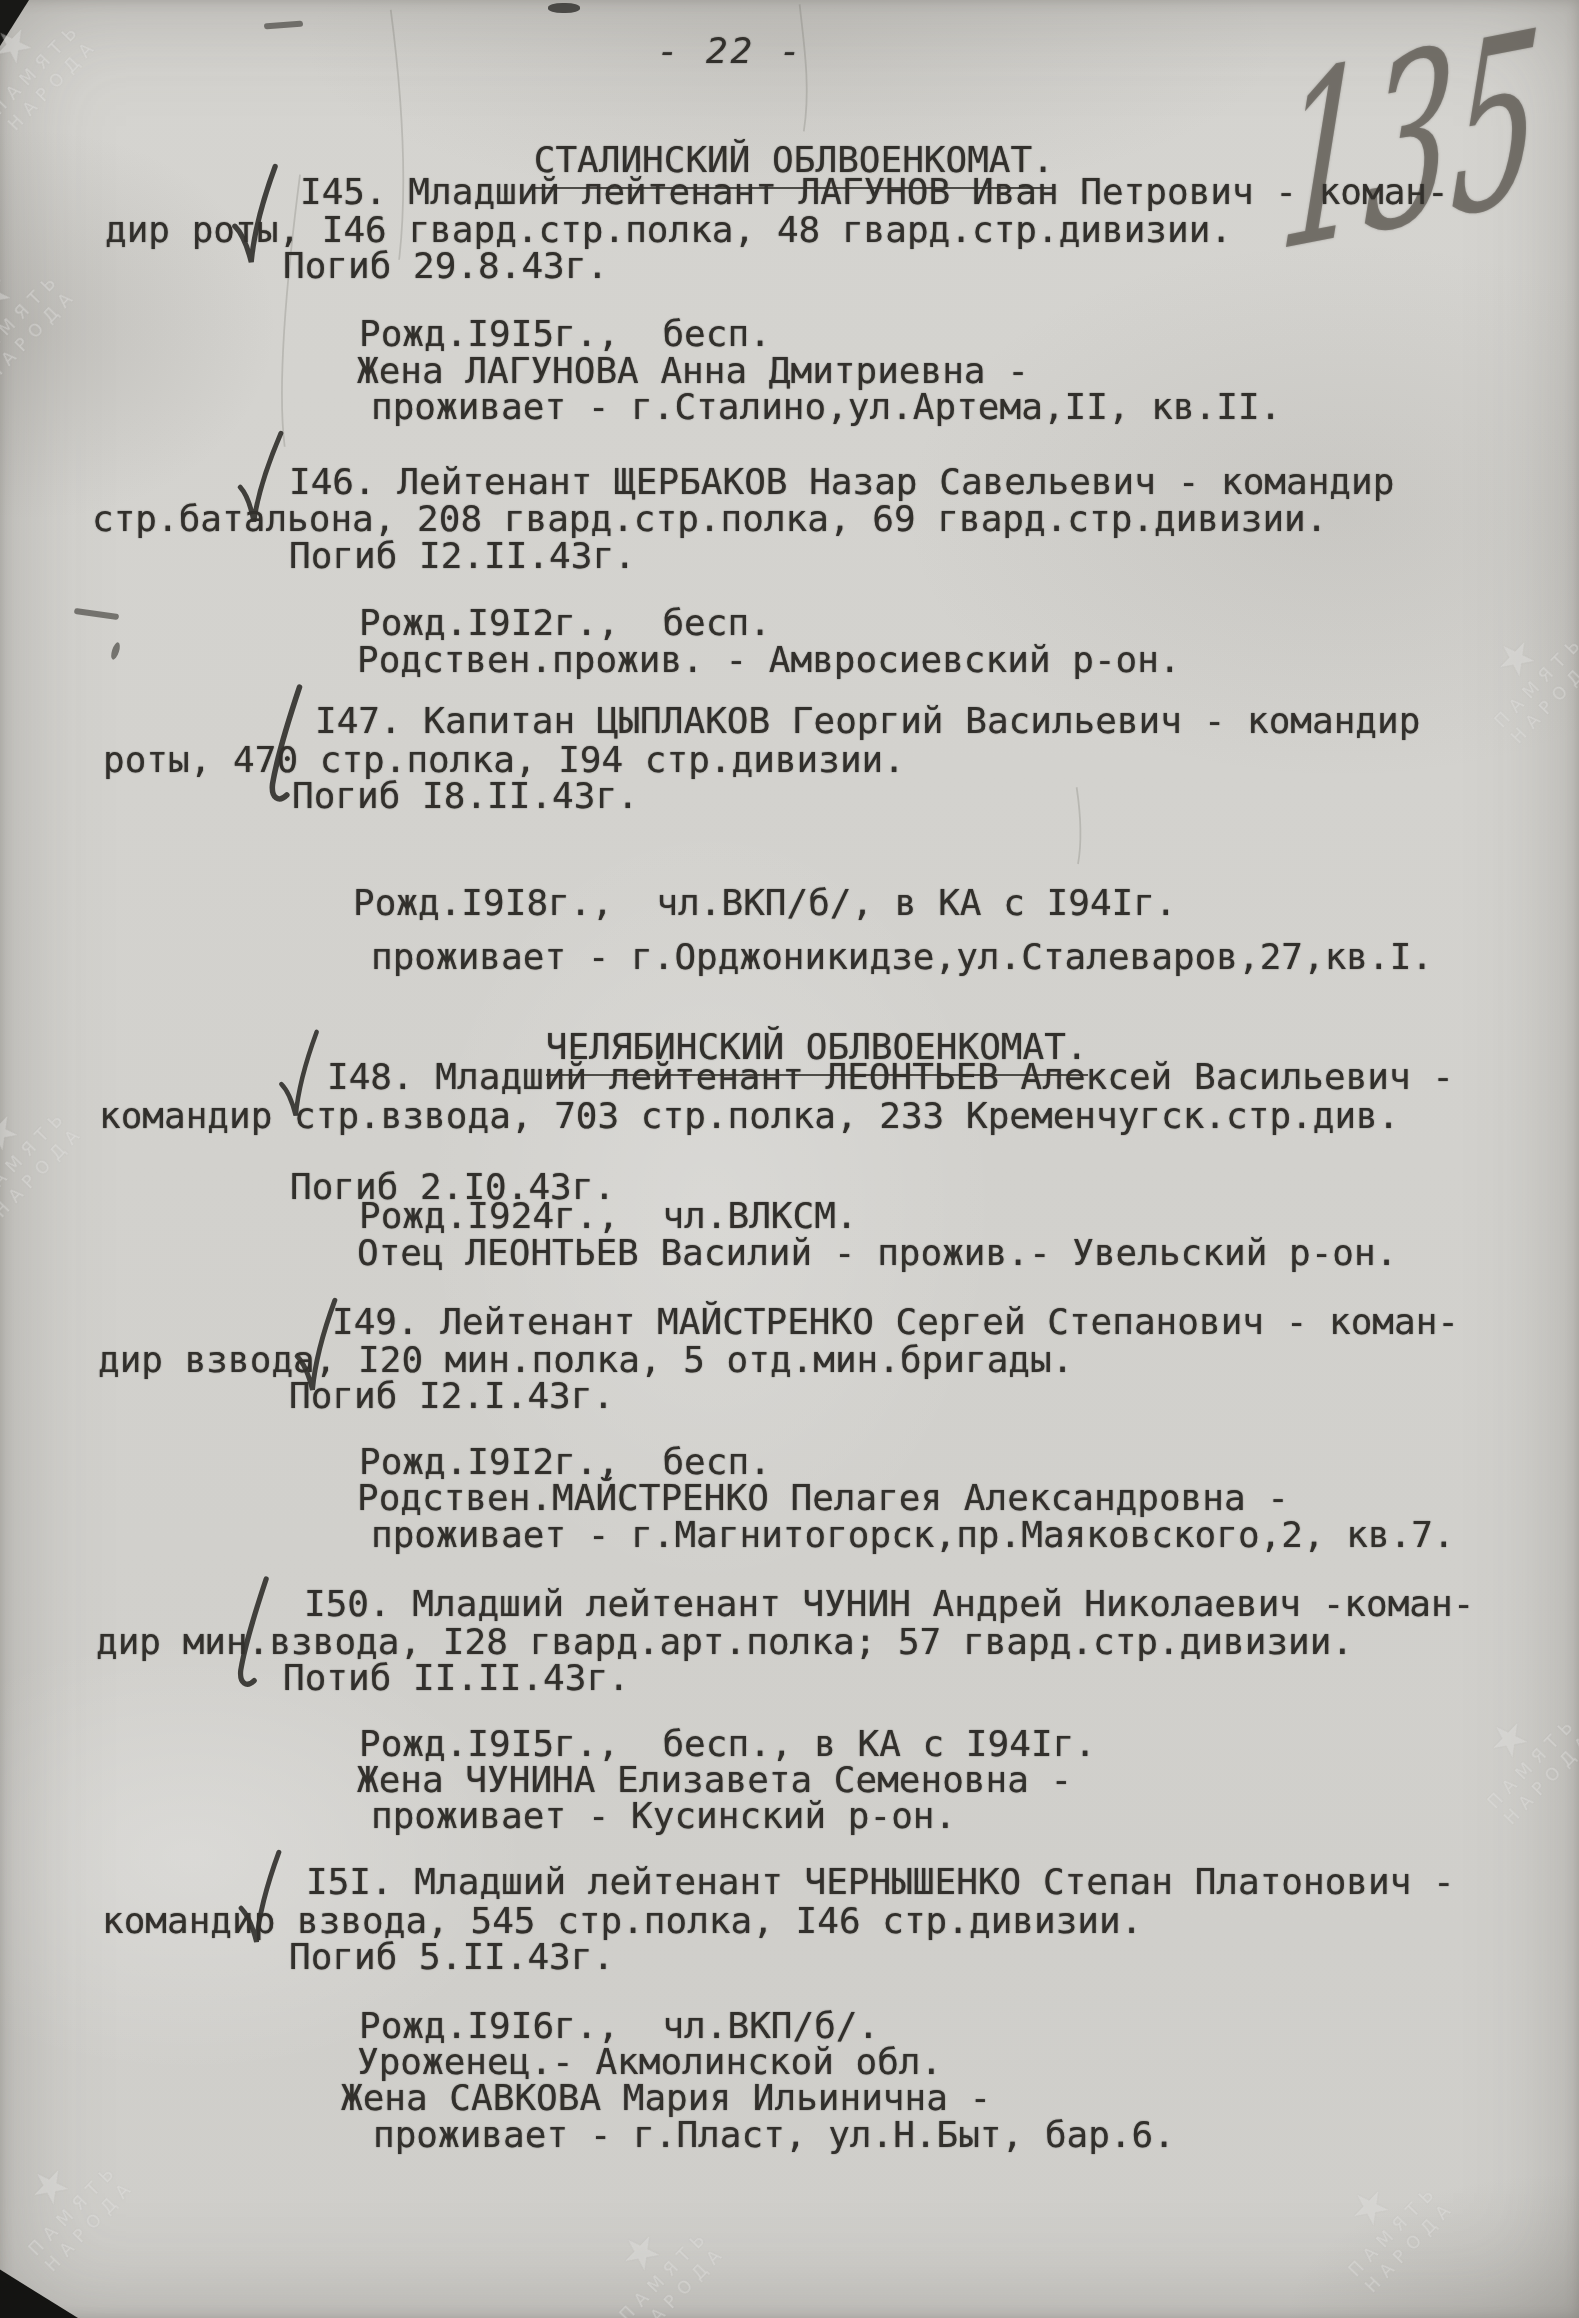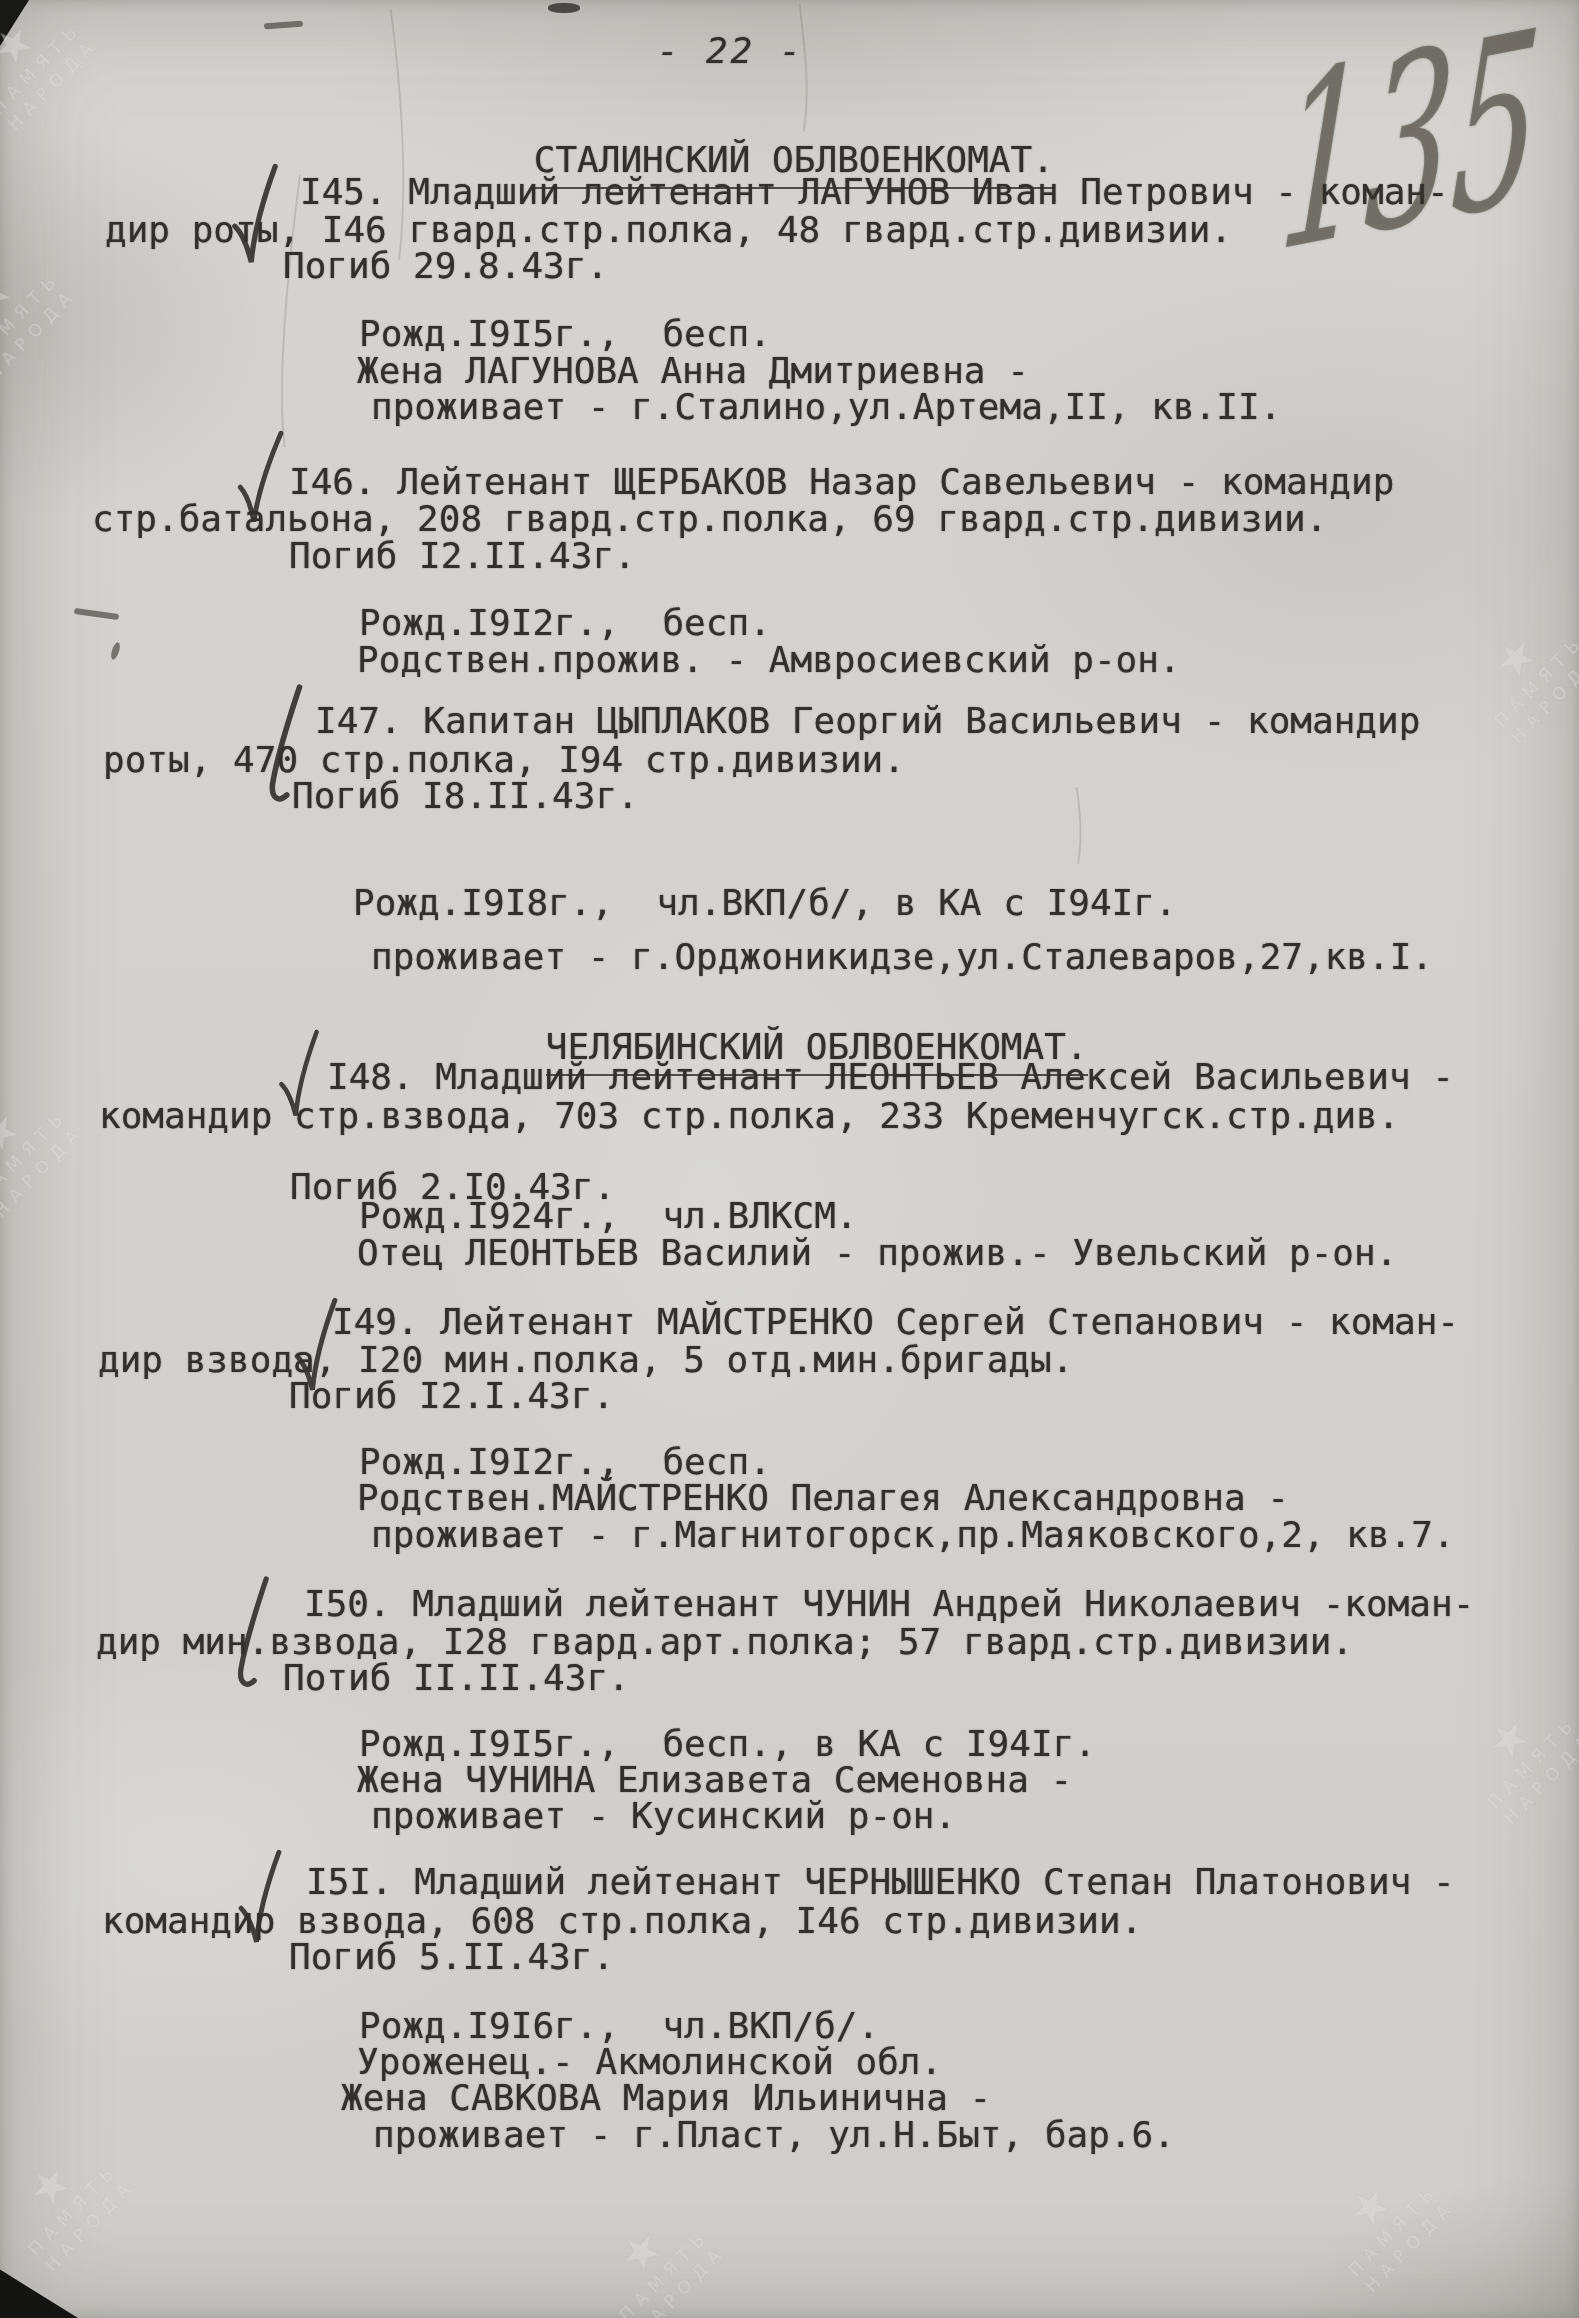--- a/index.html
+++ b/index.html
@@ -187,21 +187,21 @@
   <div class="tline" style="left:371px;top:1516px;">проживает - г.Магнитогорск,пр.Маяковского,2, кв.7.</div>
 
   <div class="tline" style="left:304px;top:1585px;">I50. Младший лейтенант ЧУНИН Андрей Николаевич -коман-</div>
   <div class="tline" style="left:96px;top:1623px;">дир мин.взвода, I28 гвард.арт.полка; 57 гвард.стр.дивизии.</div>
   <div class="tline" style="left:283px;top:1659px;">Потиб II.II.43г.</div>
   <div class="tline" style="left:359px;top:1725px;">Рожд.I9I5г.,  бесп., в КА с I94Iг.</div>
   <div class="tline" style="left:357px;top:1761px;">Жена ЧУНИНА Елизавета Семеновна -</div>
   <div class="tline" style="left:371px;top:1797px;">проживает - Кусинский р-он.</div>
 
   <div class="tline" style="left:306px;top:1863px;">I5I. Младший лейтенант ЧЕРНЫШЕНКО Степан Платонович -</div>
-  <div class="tline" style="left:102px;top:1902px;">командир взвода, 608 стр.полка, I46 стр.дивизии.</div>
+  <div class="tline" style="left:102px;top:1902px;">командир взвода, 545 стр.полка, I46 стр.дивизии.</div>
   <div class="tline" style="left:289px;top:1938px;">Погиб 5.II.43г.</div>
   <div class="tline" style="left:359px;top:2007px;">Рожд.I9I6г.,  чл.ВКП/б/.</div>
   <div class="tline" style="left:357px;top:2043px;">Уроженец.- Акмолинской обл.</div>
   <div class="tline" style="left:341px;top:2079px;">Жена САВКОВА Мария Ильинична -</div>
   <div class="tline" style="left:373px;top:2116px;">проживает - г.Пласт, ул.Н.Быт, бар.6.</div>
 
 </div>
 
 
 </body></html>

